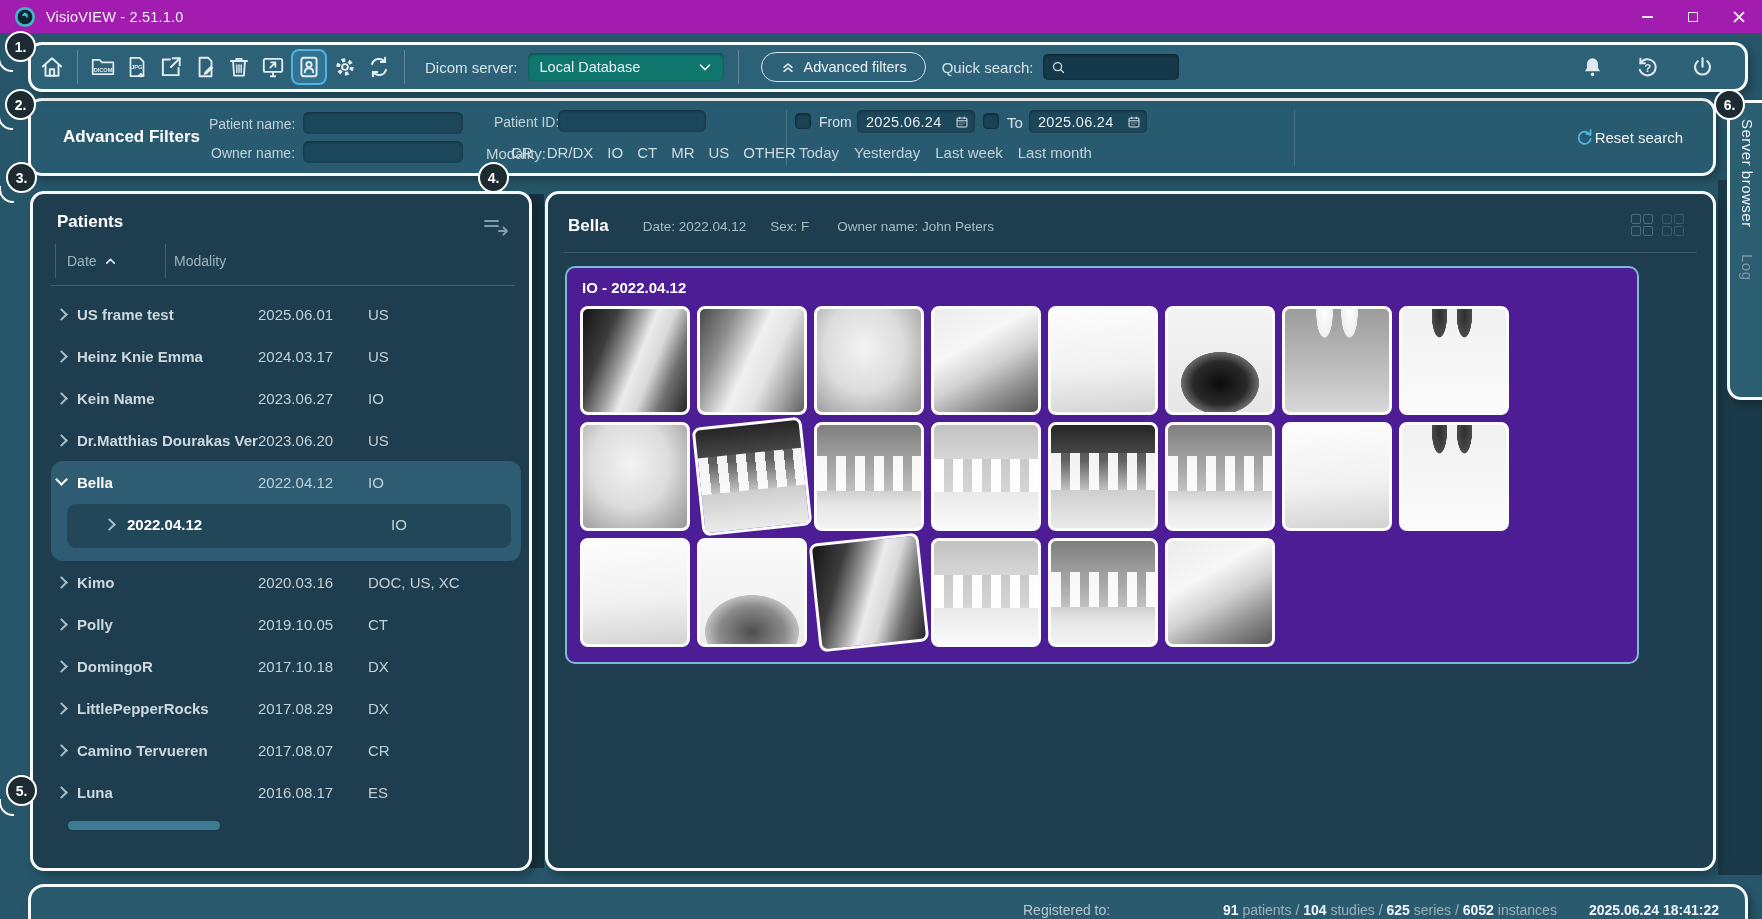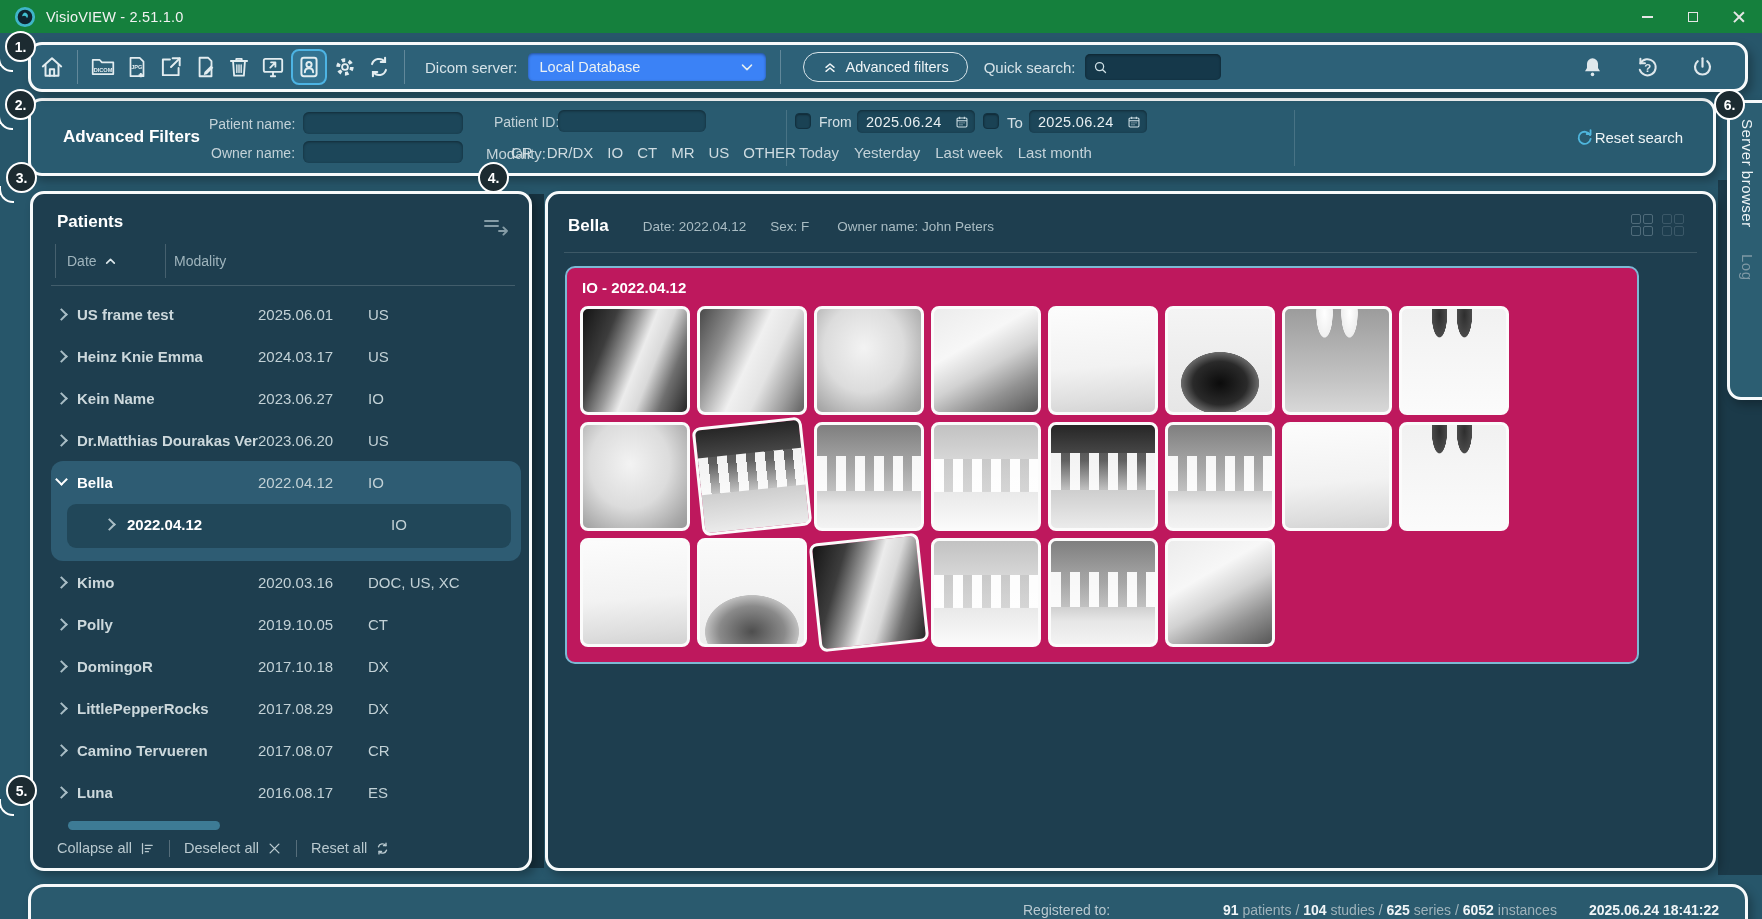--- a/index.html
+++ b/index.html
@@ -2,21 +2,21 @@
 <html><head>
 <meta charset="utf-8">
 <style>
   * { margin:0; padding:0; box-sizing:border-box; }
   html,body { width:1762px; height:919px; overflow:hidden; }
   body { background:#27566a; font-family:"Liberation Sans", sans-serif; position:relative; color:#dfe9ec; }
   svg { display:block; }
   .ico { color:#e3edf0; }
 
   
-  .titlebar { position:absolute; left:0; top:0; width:1762px; height:33px; background:#15803d; display:flex; align-items:center; padding-left:14px; z-index:30; }
+  .titlebar { position:absolute; left:0; top:0; width:1762px; height:33px; background:#a21caf; display:flex; align-items:center; padding-left:14px; z-index:30; }
   .logo { width:22px; height:22px; margin-right:10px; }
   .apptitle { font-size:14.5px; color:#f2f2f2; letter-spacing:.2px; }
   .wincontrols { position:absolute; right:0; top:0; height:33px; display:flex; }
   .winbtn { width:46px; height:33px; display:flex; align-items:center; justify-content:center; }
   .glyph-min { width:11px; height:2px; background:#e6e6e6; }
   .glyph-max { width:10px; height:10px; border:1.5px solid #e6e6e6; }
   .glyph-close { position:relative; width:12px; height:12px; }
   .glyph-close::before,.glyph-close::after { content:""; position:absolute; left:5px; top:-1px; width:1.6px; height:14px; background:#e6e6e6; }
   .glyph-close::before { transform:rotate(45deg); } .glyph-close::after { transform:rotate(-45deg); }
 
@@ -43,21 +43,21 @@
   .c4 { left:478px;  top:162px; }
   .c5 { left:6px;    top:775px; }
   .c6 { left:1714px; top:89px; }
 
   
   .tbtn { width:32px; height:36px; display:flex; align-items:center; justify-content:center; margin:0 1px; }
   .tbtn svg { width:26px; height:26px; }
   .tbtn.active { width:36px; height:36px; border:2px solid #4db4e4; border-radius:8px; background:rgba(72,170,220,.25); }
   .vsep { width:1px; height:34px; background:rgba(255,255,255,.25); margin:0 8px; }
   .tlabel { font-size:15px; color:#d6e3e8; margin:0 10px 0 12px; white-space:nowrap; }
-  .dropdown { width:238px; height:28px; background:#3b82f6; border-radius:5px; display:flex; align-items:center;
+  .dropdown { width:196px; height:28px; background:#0f766e; border-radius:5px; display:flex; align-items:center;
               padding:0 10px 0 12px; font-size:14.5px; color:#eaf1f4; box-shadow:inset 0 1px 3px rgba(0,0,0,.4); }
   .dropdown .dd-text { flex:1; }
   .pillbtn { height:30px; border:1.6px solid #d9e5ea; border-radius:16px; display:flex; align-items:center; gap:8px;
              padding:0 18px; margin-left:14px; font-size:14.5px; color:#eef4f6; background:transparent; }
   .qsearch { width:136px; height:26px; background:#15384a; border-radius:5px; display:flex; align-items:center;
              padding:0 8px; box-shadow:inset 0 1px 3px rgba(0,0,0,.4); }
   .qsearch input { flex:1; min-width:0; background:transparent; border:none; outline:none; color:#eaf1f4; font-size:14px; margin-left:6px; font-family:inherit; }
   .tright { margin-left:auto; display:flex; align-items:center; gap:30px; padding-right:14px; }
   .tright svg { width:25px; height:25px; }
 
@@ -111,21 +111,21 @@
   .s-head { position:absolute; left:20px; top:22px; display:flex; align-items:baseline; }
   .s-name { font-size:17px; font-weight:700; color:#fff; }
   .s-meta { font-size:13.5px; color:#a9bcc3; }
   .m1 { margin-left:34px; } .m2 { margin-left:24px; } .m3 { margin-left:28px; }
   .s-grids { position:absolute; left:1083px; top:20px; display:flex; gap:8px; }
   .gridico { width:23px; height:23px; opacity:.28; }
   .gridico.dim { opacity:.16; }
   .gridico div { display:grid; grid-template-columns:10px 10px; grid-template-rows:10px 10px; gap:2px; }
   .gridico i { border:1.6px solid #cfe0e8; border-radius:2px; }
   .s-sep { position:absolute; left:16px; right:16px; top:58px; height:1px; background:rgba(255,255,255,.14); }
-  .seriesbox { position:absolute; left:17px; top:72px; width:1074px; height:398px; background:#be185d;
+  .seriesbox { position:absolute; left:17px; top:72px; width:1074px; height:398px; background:#4c1d95;
                border:2px solid #7cb9d4; border-radius:10px; padding:9px 13px 12px 13px; }
   .seriestitle { font-size:15px; font-weight:700; color:#fff; margin:2px 0 10px 2px; }
   .thumbs { display:flex; flex-wrap:wrap; gap:7px; }
   .thumb { width:110px; height:109px; border:3px solid #fbfbfb; border-radius:8px; background:#888; }
   .tilt { transform:rotate(-6deg); }
   .jaw-dark  { background:linear-gradient(112deg,#141414 0%,#3d3d3d 24%,#9a9a9a 40%,#ececec 52%,#d9d9d9 64%,#6f6f6f 80%,#262626 100%); }
   .jaw-light { background:linear-gradient(115deg,#4a4a4a 0%,#8d8d8d 24%,#f0f0f0 48%,#e3e3e3 64%,#9d9d9d 84%,#5f5f5f 100%); }
   .cloud     { background:radial-gradient(85% 95% at 45% 38%,#f3f3f3 0%,#dcdcdc 45%,#a8a8a8 78%,#8d8d8d 100%); }
   .bone-diag { background:linear-gradient(150deg,#ececec 0%,#f7f7f7 34%,#d2d2d2 55%,#929292 76%,#565656 100%); }
   .faint     { background:linear-gradient(175deg,#fcfcfc 0%,#f2f2f2 55%,#dedede 85%,#d2d2d2 100%); }
@@ -447,43 +447,20 @@
 
       <div class="prow parent">
         <span class="chev"></span>
         <span class="pname">Luna</span>
         <span class="pdate">2016.08.17</span>
         <span class="pmod">ES</span>
       </div>
     </div>
 
   <div class="p-scroll"></div>
-  <div class="p-foot">
-    <span class="fbtn">
-      <span>Collapse all</span>
-      <svg viewBox="0 0 24 24" fill="none" stroke="#b9c9cf" stroke-width="2" stroke-linecap="round">
-          <path d="M4 4 v16 M8.5 7 h11 M8.5 12 h8 M8.5 17 h5"></path>
-        </svg>
-    </span>
-    <span class="fsep"></span>
-    <span class="fbtn">
-      <span>Deselect all</span>
-      <svg viewBox="0 0 24 24" fill="none" stroke="#b9c9cf" stroke-width="2.2" stroke-linecap="round">
-          <path d="M5 5 l14 14 M19 5 L5 19"></path>
-        </svg>
-    </span>
-    <span class="fsep"></span>
-    <span class="fbtn">
-      <span>Reset all</span>
-      <svg viewBox="0 0 24 24" fill="none" stroke="#b9c9cf" stroke-width="2.2" stroke-linecap="round">
-        <path d="M5.6 9.3 A6.6 6.6 0 0 1 17.2 7.2 M18.4 14.7 A6.6 6.6 0 0 1 6.8 16.8"></path>
-          <path d="M17.6 3.4 v4 h-4 M6.4 20.6 v-4 h4"></path>
-      </svg>
-    </span>
-  </div>
 </div>
 
 <div class="region r4">
   <div class="s-head">
     <span class="s-name">Bella</span>
     <span class="s-meta m1">Date: 2022.04.12</span>
     <span class="s-meta m2">Sex: F</span>
     <span class="s-meta m3">Owner name: John Peters</span>
   </div>
   <div class="s-grids">

